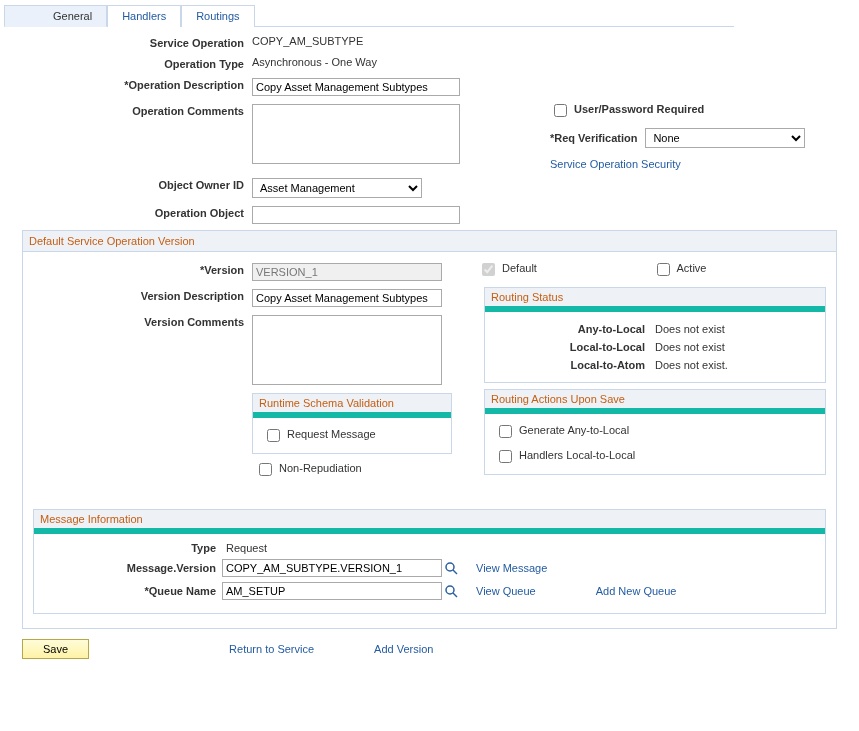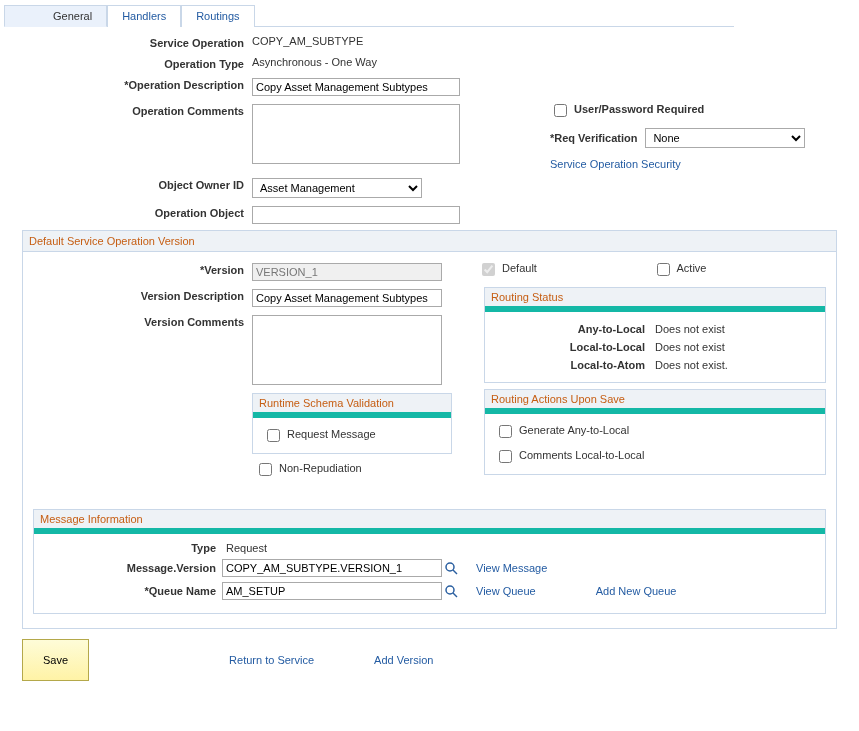--- a/index.html
+++ b/index.html
@@ -100,21 +100,21 @@
   .routing-label {
     width: 160px;
     text-align: right;
     font-weight: bold;
     padding-right: 10px;
   }
   .chk { margin-right: 4px; vertical-align: middle; }
   .btn {
     background: linear-gradient(#fefcd8, #fff3a6);
     border: 1px solid #b4a84a;
-    padding: 14px 20px;
+    padding: 3px 20px;
     font-size: 11px;
     cursor: pointer;
   }
   .bottom-links {
     display: flex;
     gap: 60px;
     align-items: center;
     margin: 10px 18px;
   }
   .two-col {
@@ -271,21 +271,21 @@
 
         <div class="inner-section">
           <div class="inner-header">Routing Actions Upon Save</div>
           <div class="inner-body">
             <div style="margin-bottom:6px;">
               <input type="checkbox" class="chk" style="">
               <span>Generate Any-to-Local</span>
             </div>
             <div>
               <input type="checkbox" class="chk" style="">
-              <span>Comments Local-to-Local</span>
+              <span>Handlers Local-to-Local</span>
             </div>
           </div>
         </div>
       </div>
     </div>
 
     <div class="inner-section" style="margin:28px 6px 6px 6px;">
       <div class="inner-header">Message Information</div>
       <div class="inner-body">
         <div class="msg-row">

